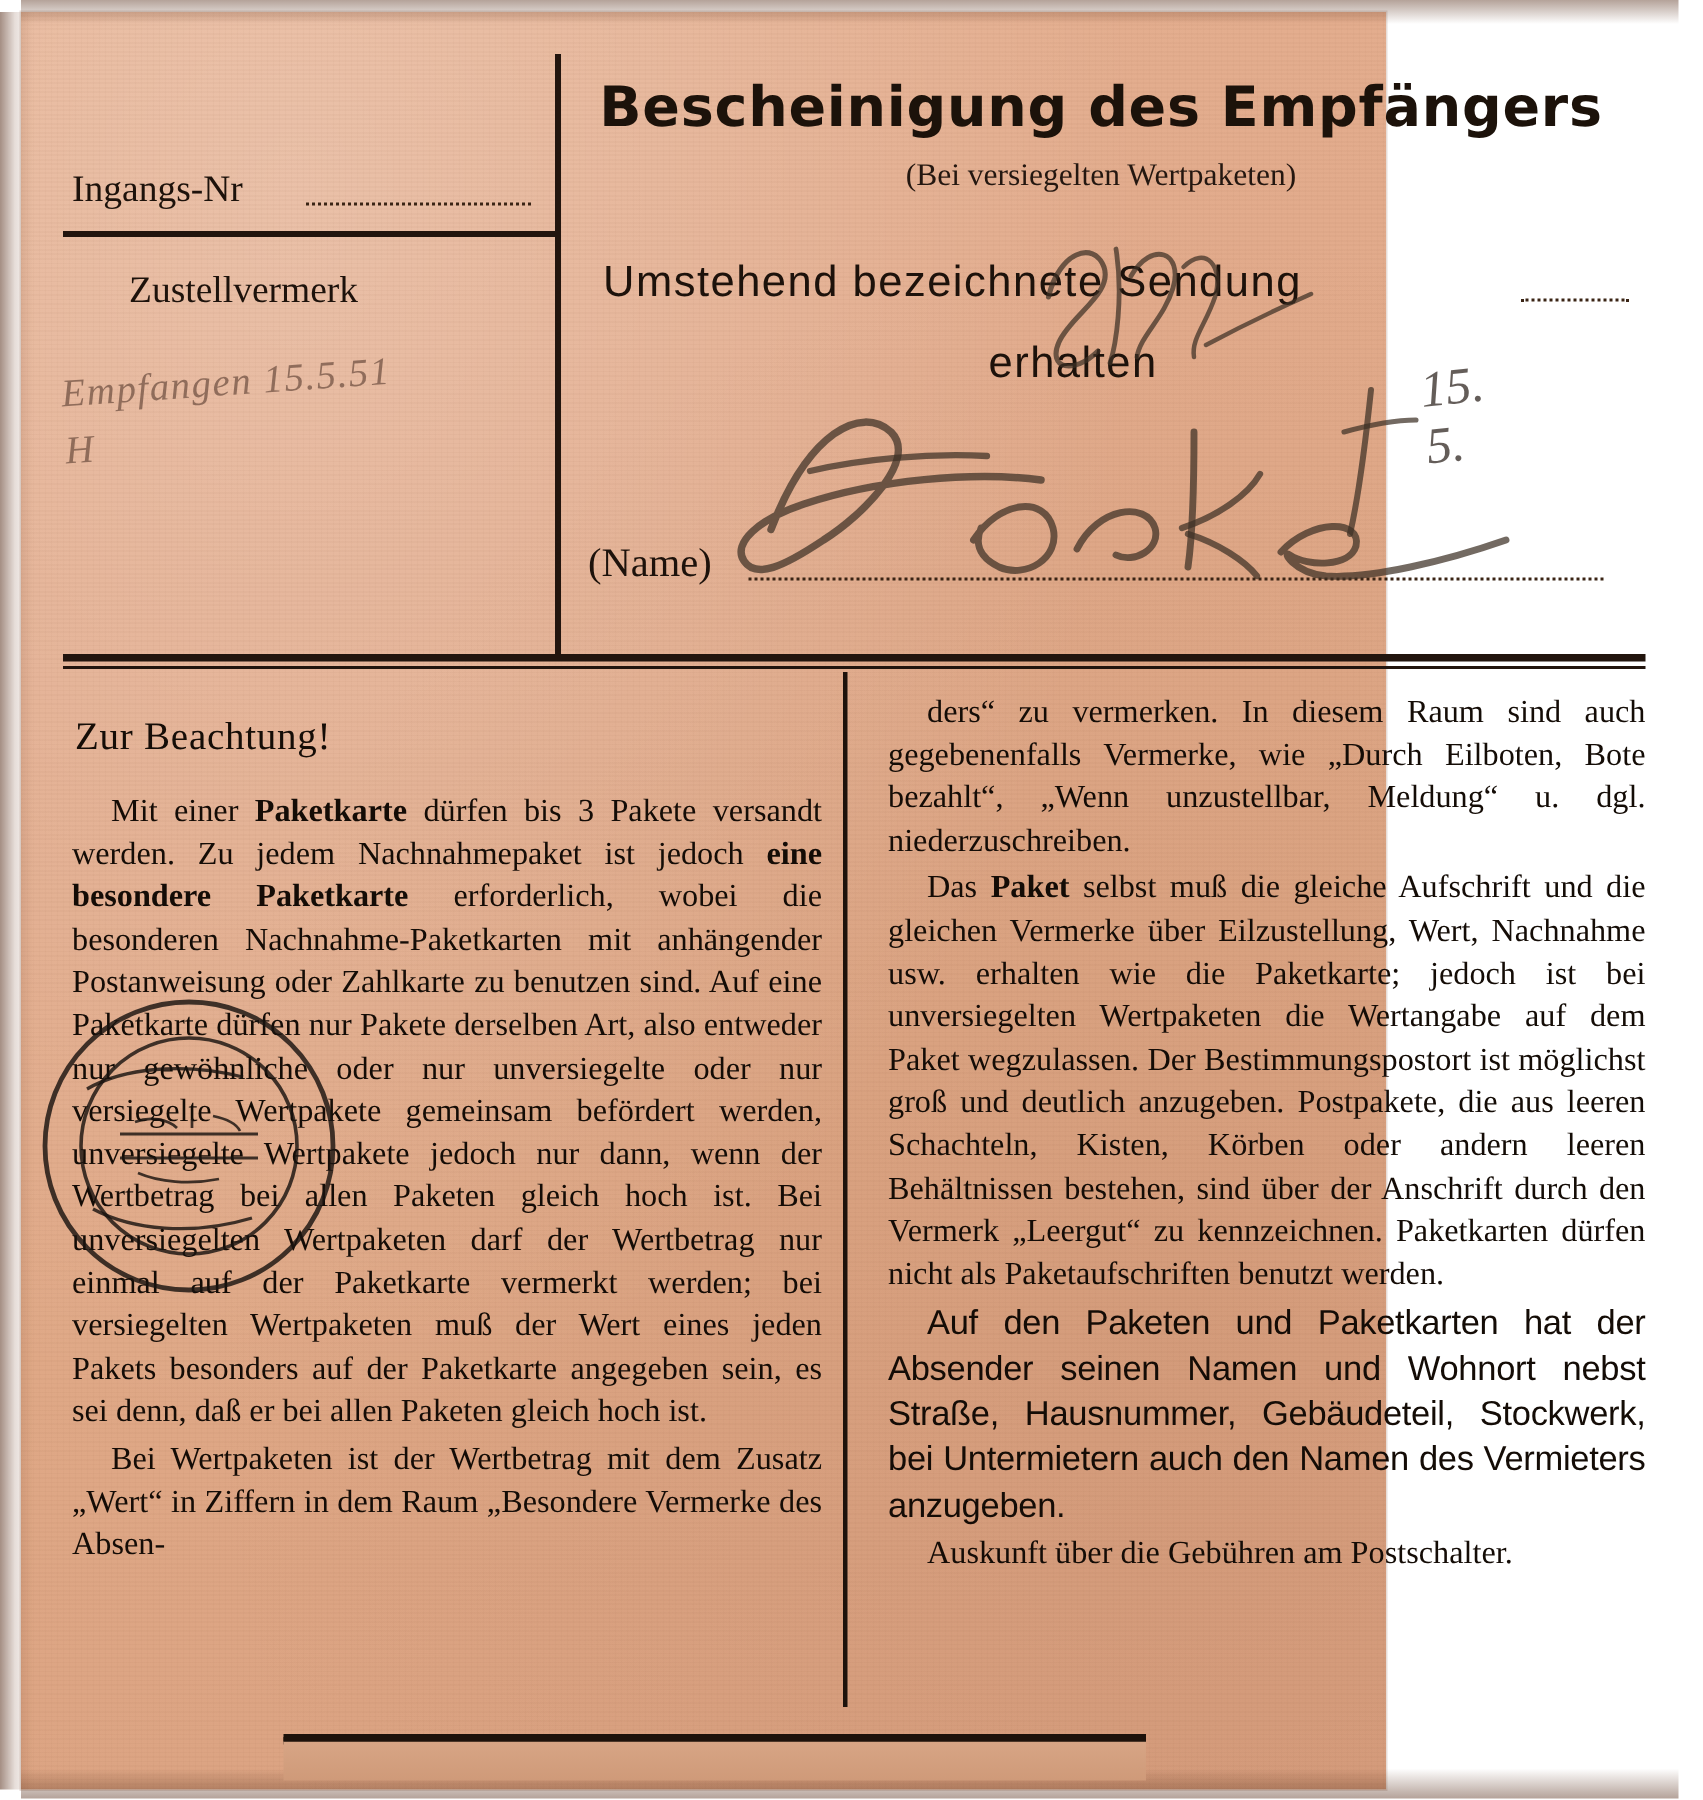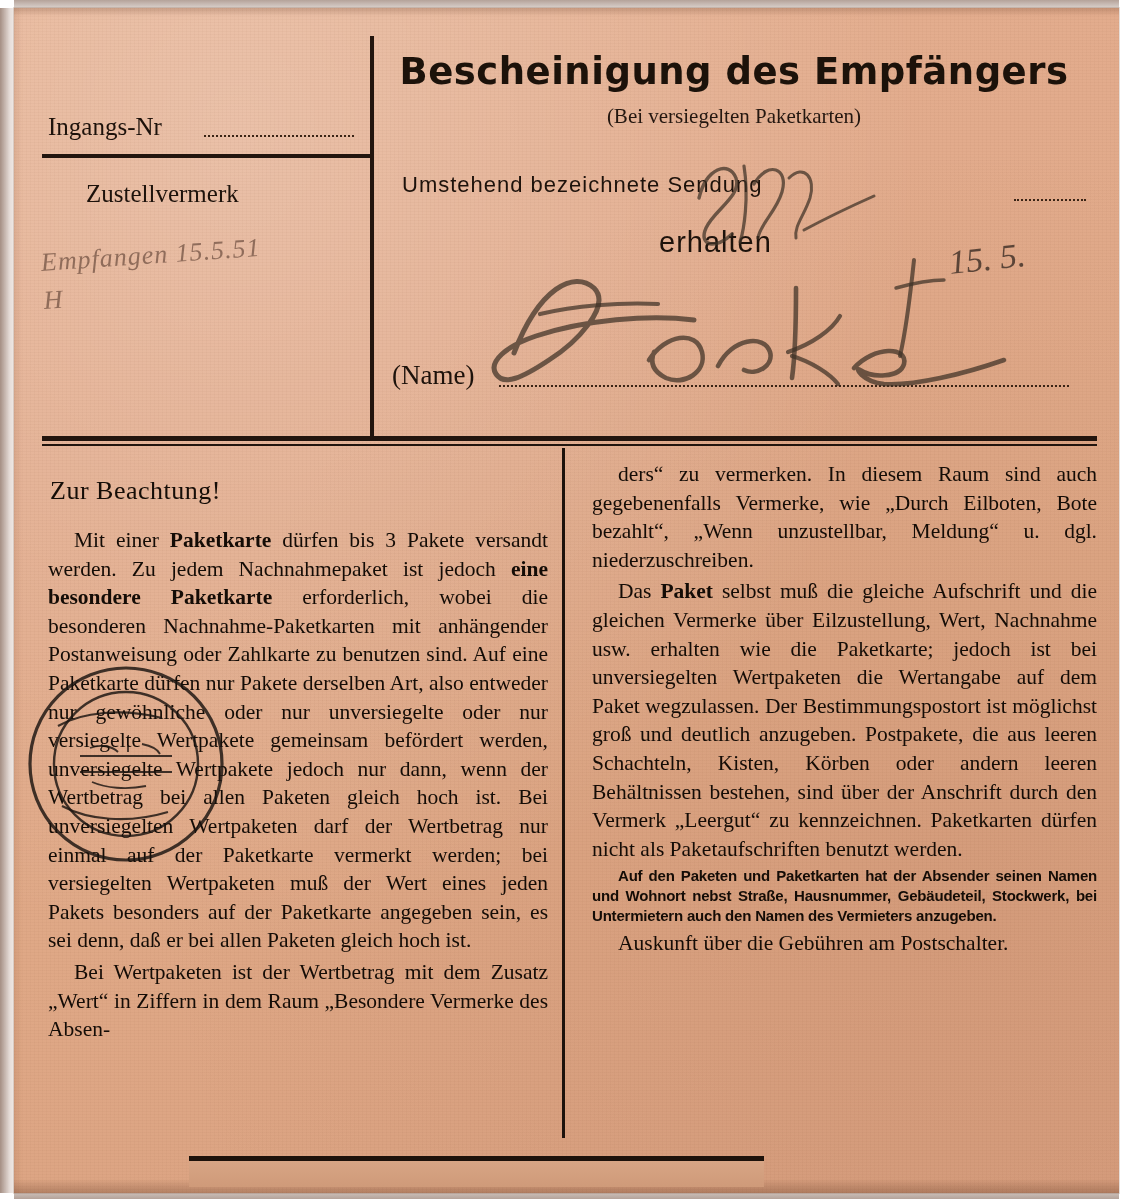--- a/index.html
+++ b/index.html
@@ -12,21 +12,21 @@
     height: 1200px;
     overflow: hidden;
     font-family: "Liberation Serif", serif;
   }
 
   
   #card {
     position: absolute;
     left: 14px;
     top: 8px;
-    width: 1105px;
+    width: 910px;
     height: 1185px;
     background:
       radial-gradient(ellipse at 20% 10%, rgba(255,255,255,0.22), rgba(255,255,255,0) 55%),
       radial-gradient(ellipse at 85% 75%, rgba(150,90,60,0.13), rgba(0,0,0,0) 60%),
       linear-gradient(160deg, #e6b293 0%, #e2ab8c 30%, #dfa886 60%, #d9a080 100%);
     box-shadow: 0 0 0 1px rgba(120,70,45,0.18);
   }
   
   #grain {
     position: absolute; inset: 0;
@@ -91,21 +91,21 @@
     position: absolute;
     left: 72px; top: 172px;
     font-family: "Liberation Serif", serif;
     font-size: 25px;
     color: #1d120b;
   }
   #umstehend {
     position: absolute;
     left: 388px; top: 164px;
     font-family: "Liberation Sans", sans-serif;
-    font-size: 22px;
+    font-size: 29px;
     letter-spacing: 1px;
     color: #1d120b;
     white-space: nowrap;
   }
   #erhalten {
     position: absolute;
     left: 645px; top: 218px;
     font-family: "Liberation Sans", sans-serif;
     font-size: 29px;
     letter-spacing: 1px;
@@ -178,22 +178,22 @@
     text-align: justify;
     text-justify: inter-word;
   }
   #col-left { left: 34px; top: 518px; width: 500px; }
   #col-right { left: 578px; top: 452px; width: 505px; }
   .col p { margin: 0 0 0 0; text-indent: 26px; }
   .col p + p { margin-top: 3px; }
   .col b { font-weight: bold; }
   .bold-para {
     font-family: "Liberation Sans", sans-serif;
-    font-weight: bold;
-    font-size: 15px;
+    font-weight: normal;
+    font-size: 23px;
     line-height: 1.32;
     text-indent: 26px;
     letter-spacing: -0.2px;
   }
 
   
   #postmark {
     position: absolute;
     left: 8px; top: 652px;
     width: 208px; height: 208px;
@@ -214,21 +214,21 @@
 </head>
 <body>
 
 <div id="card">
   <div id="grain"></div>
   <div id="edge-left"></div>
   <div id="edge-top"></div>
   <div id="edge-bottom"></div>
 
   <div id="top-title">Bescheinigung des Empfängers</div>
-  <div id="top-sub">(Bei versiegelten Paketkarten)</div>
+  <div id="top-sub">(Bei versiegelten Wertpaketen)</div>
 
   <div id="ingangs">Ingangs-Nr</div>
   <div id="ingangs-dots"></div>
   <div class="hline" style="left:28px; top:146px; width:330px; height:4px;"></div>
 
   <div id="zustell">Zustellvermerk</div>
 
   <div id="umstehend">Umstehend bezeichnete Sendung</div>
   <div id="umstehend-dots"></div>
   <div id="erhalten">erhalten</div>

